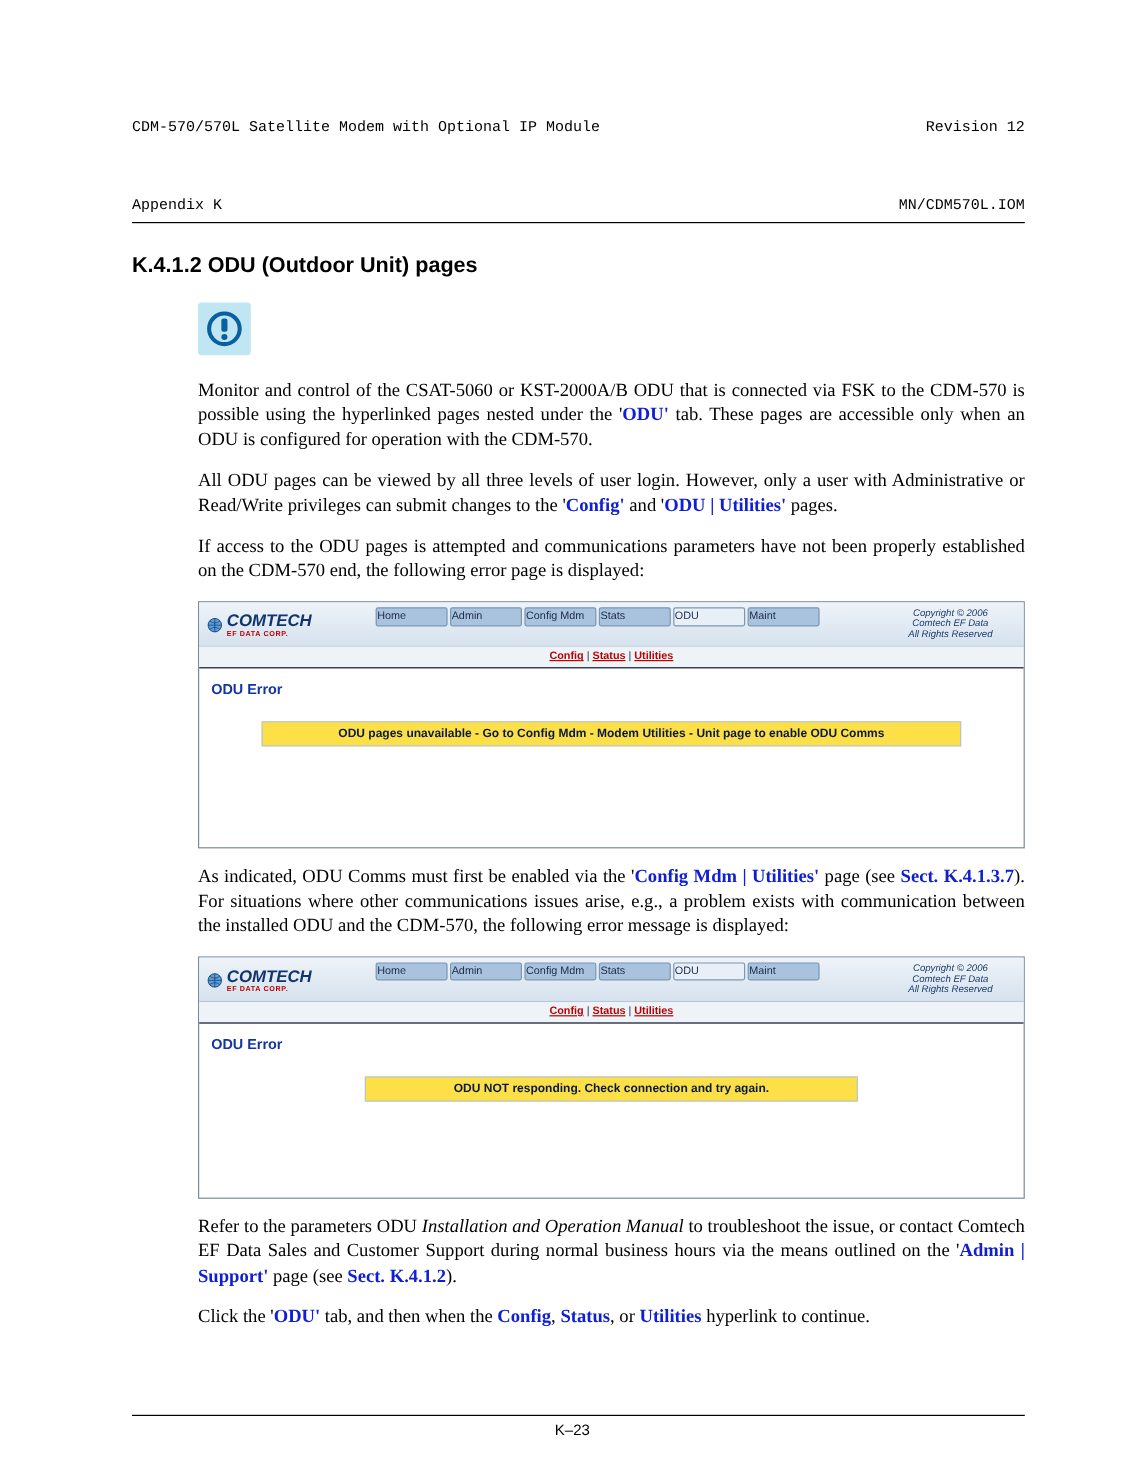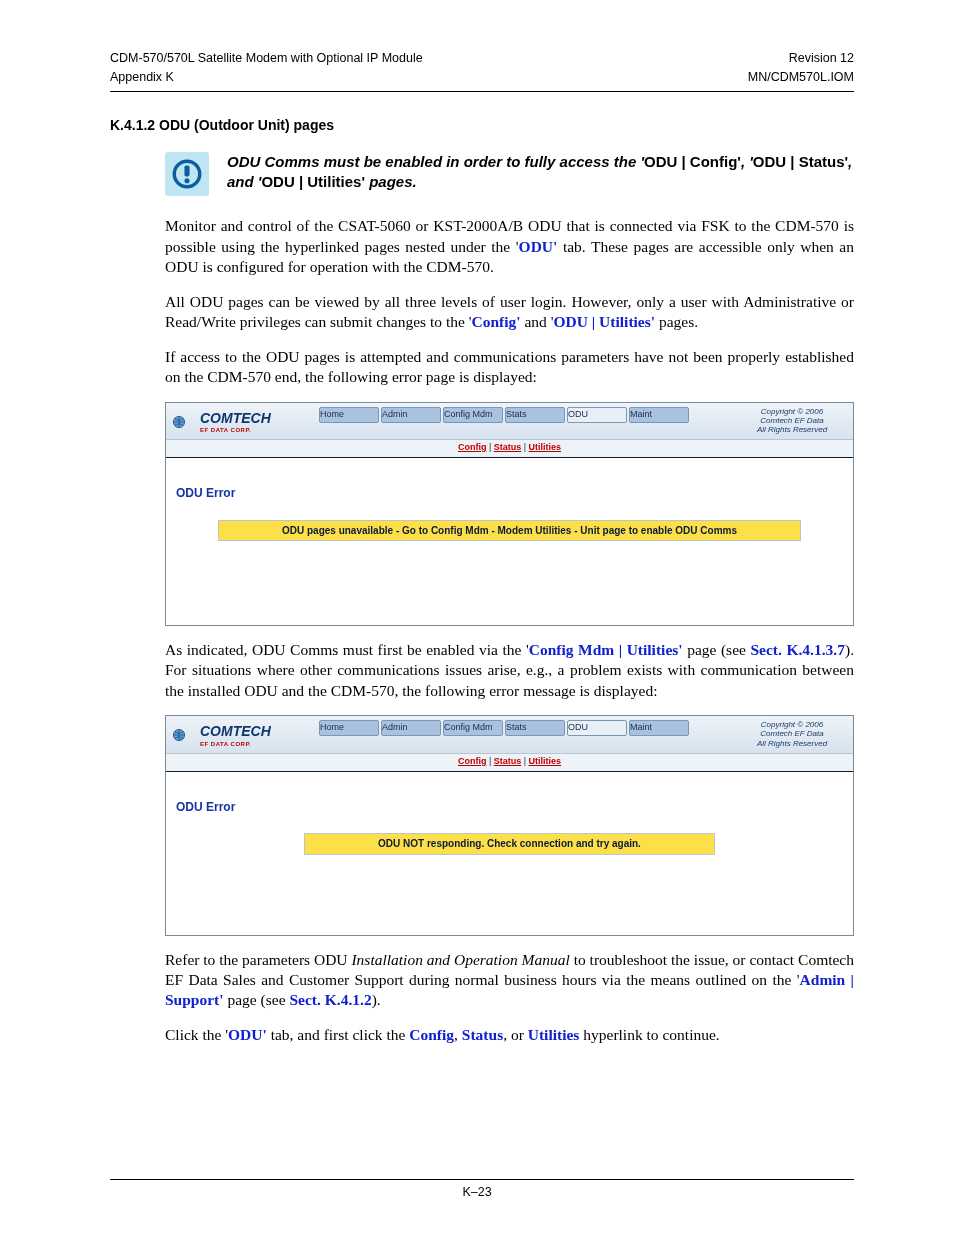--- a/index.html
+++ b/index.html
@@ -12,26 +12,27 @@
   .page {
     width: 954px;
     height: 1235px;
     box-sizing: border-box;
     padding: 50px 100px 40px 110px;
     position: relative;
     font-size: 15.5px;
     line-height: 1.32;
   }
   .hdr {
-    font-family: Liberation Sans, sans-serif;
+    font-family: Liberation Mono, monospace;
     font-size: 12.5px;
     color: #000;
     display: flex;
     justify-content: space-between;
     margin-bottom: 2px;
+    margin-top: 48px;
   }
   .hrline {
     border: none;
     border-top: 1px solid #000;
     margin: 6px 0 24px 0;
   }
   .ftrline {
     border: none;
     border-top: 1px solid #000;
     margin: 0;
@@ -43,21 +44,21 @@
     position: absolute;
     bottom: 35px;
     left: 0; right: 0;
     text-align: center;
     font-family: Arial, Helvetica, sans-serif;
     font-size: 12.5px;
   }
   h2.section {
     font-family: Arial, Helvetica, sans-serif;
     font-weight: bold;
-    font-size: 14px;
+    font-size: 18px;
     margin: 0 0 18px 0;
   }
   .notice {
     display: flex;
     align-items: flex-start;
     gap: 18px;
     margin: 0 0 20px 55px;
   }
   .notice-icon {
     width: 44px; height: 44px;
@@ -100,21 +101,21 @@
     padding: 4px 6px 2px 6px;
     gap: 6px;
   }
   .ui-logo {
     font-style: italic;
     font-weight: bold;
     font-size: 14px;
     color: #11356e;
     display: flex;
     align-items: center;
-    gap: 14px;
+    gap: 3px;
     padding: 2px 0;
   }
   .ui-logo .sub {
     display: block;
     font-size: 6px;
     font-style: normal;
     font-weight: bold;
     color: #b00;
     letter-spacing: 0.5px;
   }
@@ -155,21 +156,21 @@
   }
   .ui-subtabs a {
     color: #b00;
     text-decoration: underline;
     font-weight: bold;
     cursor: pointer;
   }
   .ui-subtabs .sep { color: #1a2b4a; }
   .ui-body {
     min-height: 100px;
-    padding: 24px 10px 26px 10px;
+    padding: 6px 10px 26px 10px;
   }
   .ui-err-title {
     color: #1434a4;
     font-weight: bold;
     font-size: 12px;
     margin: 4px 0 18px 0;
   }
   .ui-msgbar {
     margin: 0 auto;
     width: 86%;
@@ -199,23 +200,20 @@
 
   <h2 class="section">K.4.1.2   ODU (Outdoor Unit) pages</h2>
 
   <div class="notice">
     <div class="notice-icon">
       <svg viewBox="0 0 40 40">
         <circle cx="20" cy="20" r="15" fill="none" stroke="#0a5fa0" stroke-width="4"></circle>
         <rect x="17" y="10" width="6" height="13" rx="2" fill="#0a5fa0"></rect>
         <circle cx="20" cy="28" r="3" fill="#0a5fa0"></circle>
       </svg>
-    </div>
-    <div class="notice-text">
-      <span>ODU Comms must be enabled in order to fully access the '</span><span class="plain">ODU | Config'</span><span>, '</span><span class="plain">ODU | Status'</span><span>, and '</span><span class="plain">ODU | Utilities'</span><span> pages.</span>
     </div>
   </div>
 
   <p class="body-p">
     <span>Monitor and control of the CSAT-5060 or KST-2000A/B ODU that is connected via FSK to the CDM-570 is possible using the hyperlinked pages nested under the '</span><span class="link">ODU'</span><span> tab. These pages are accessible only when an ODU is configured for operation with the CDM-570.</span>
   </p>
 
   <p class="body-p">
     <span>All ODU pages can be viewed by all three levels of user login. However, only a user with Administrative or Read/Write privileges can submit changes to the '</span><span class="link">Config'</span><span> and '</span><span class="link">ODU | Utilities'</span><span> pages.</span>
   </p>
@@ -296,18 +294,18 @@
       <div class="ui-msgbar" style="width:60%">ODU NOT responding. Check connection and try again.</div>
       <div style="height:54px"></div>
     </div>
   </div>
 
   <p class="body-p">
     <span>Refer to the parameters ODU </span><em>Installation and Operation Manual</em><span> to troubleshoot the issue, or contact Comtech EF Data Sales and Customer Support during normal business hours via the means outlined on the '</span><span class="link">Admin | Support'</span><span> page (see </span><span class="link">Sect. K.4.1.2</span><span>).</span>
   </p>
 
   <p class="body-p">
-    <span>Click the '</span><span class="link">ODU'</span><span> tab, and first click the </span><span class="link">Config</span><span>, </span><span class="link">Status</span><span>, or </span><span class="link">Utilities</span><span> hyperlink to continue.</span>
+    <span>Click the '</span><span class="link">ODU'</span><span> tab, and then when the </span><span class="link">Config</span><span>, </span><span class="link">Status</span><span>, or </span><span class="link">Utilities</span><span> hyperlink to continue.</span>
   </p>
 
   <hr class="ftrline">
   <div class="ftrnum">K–23</div>
 </div>
 
 </body></html>

